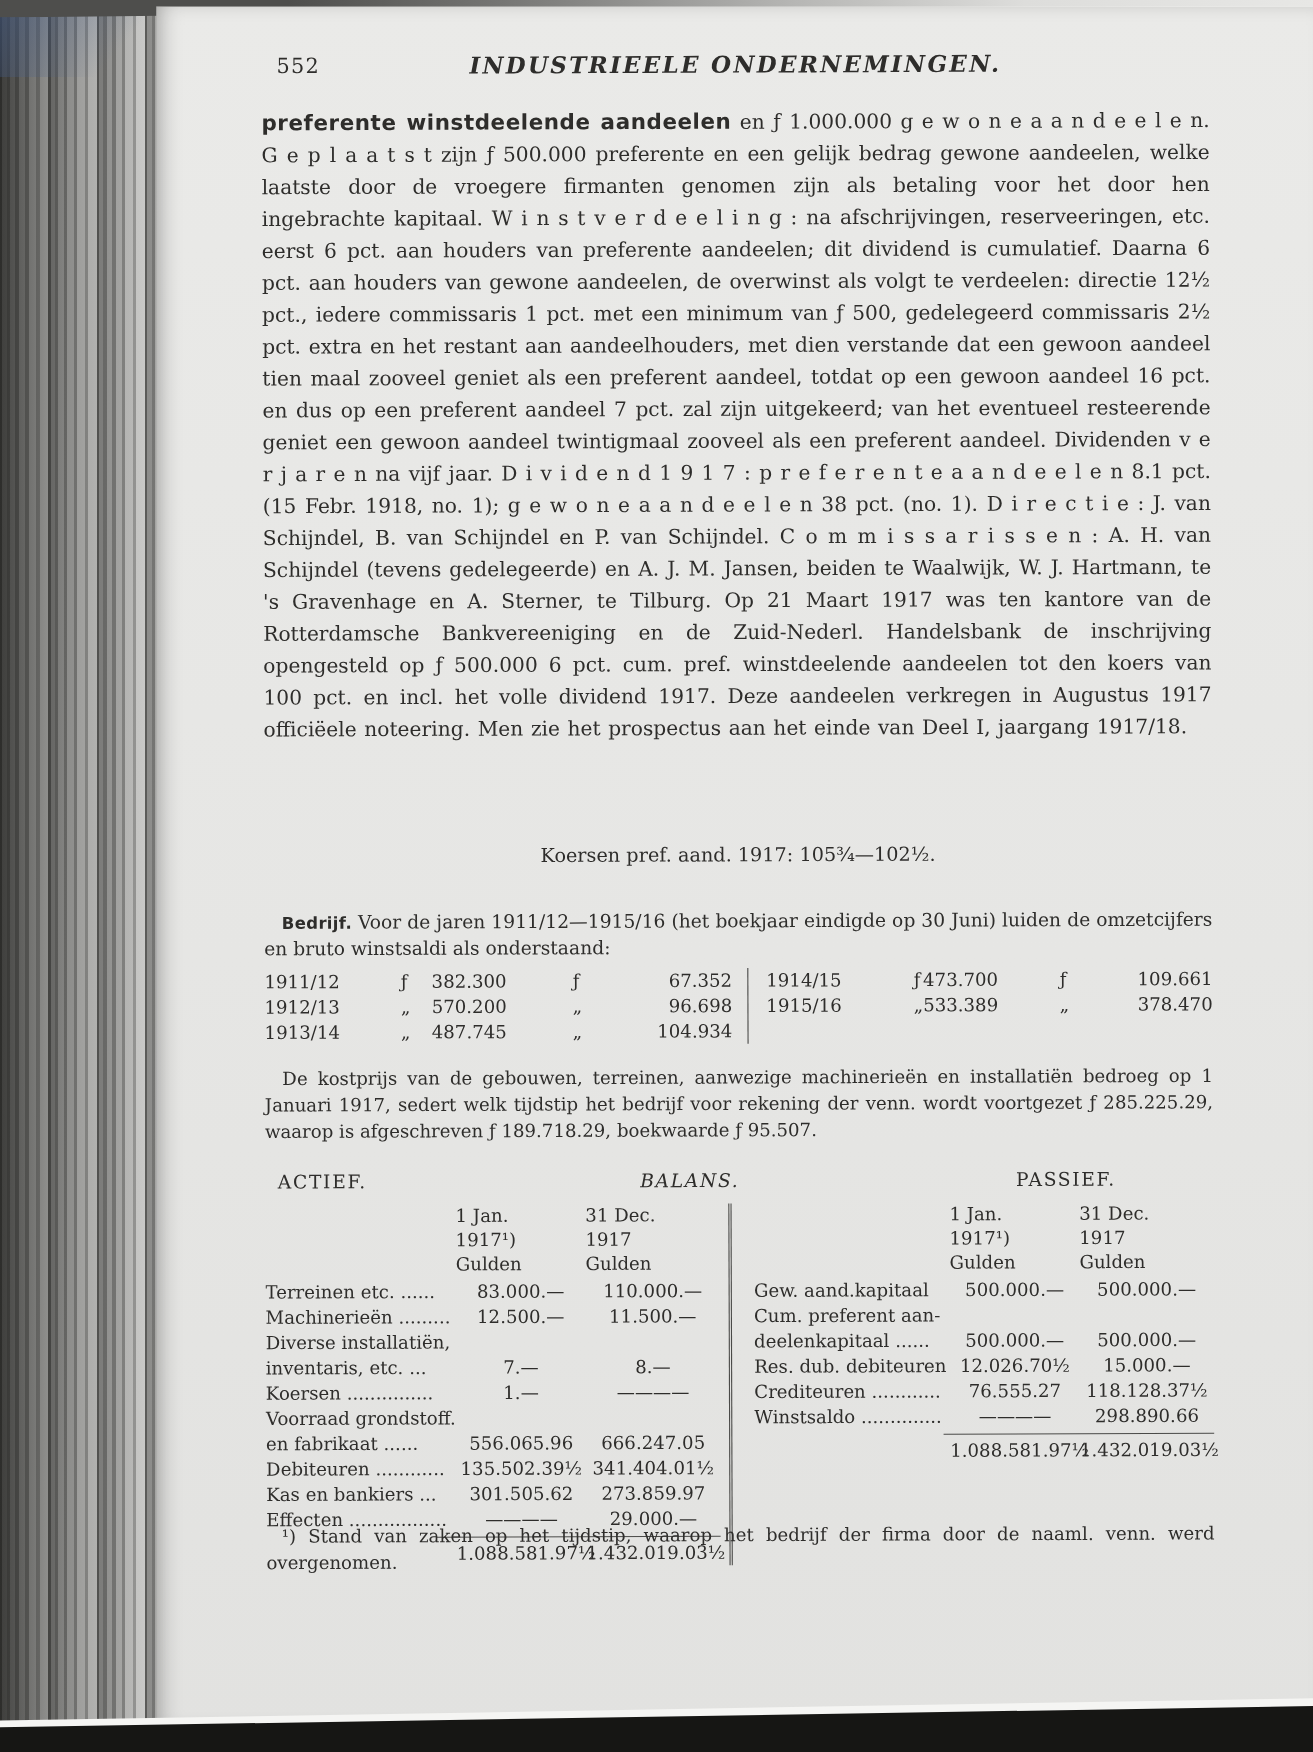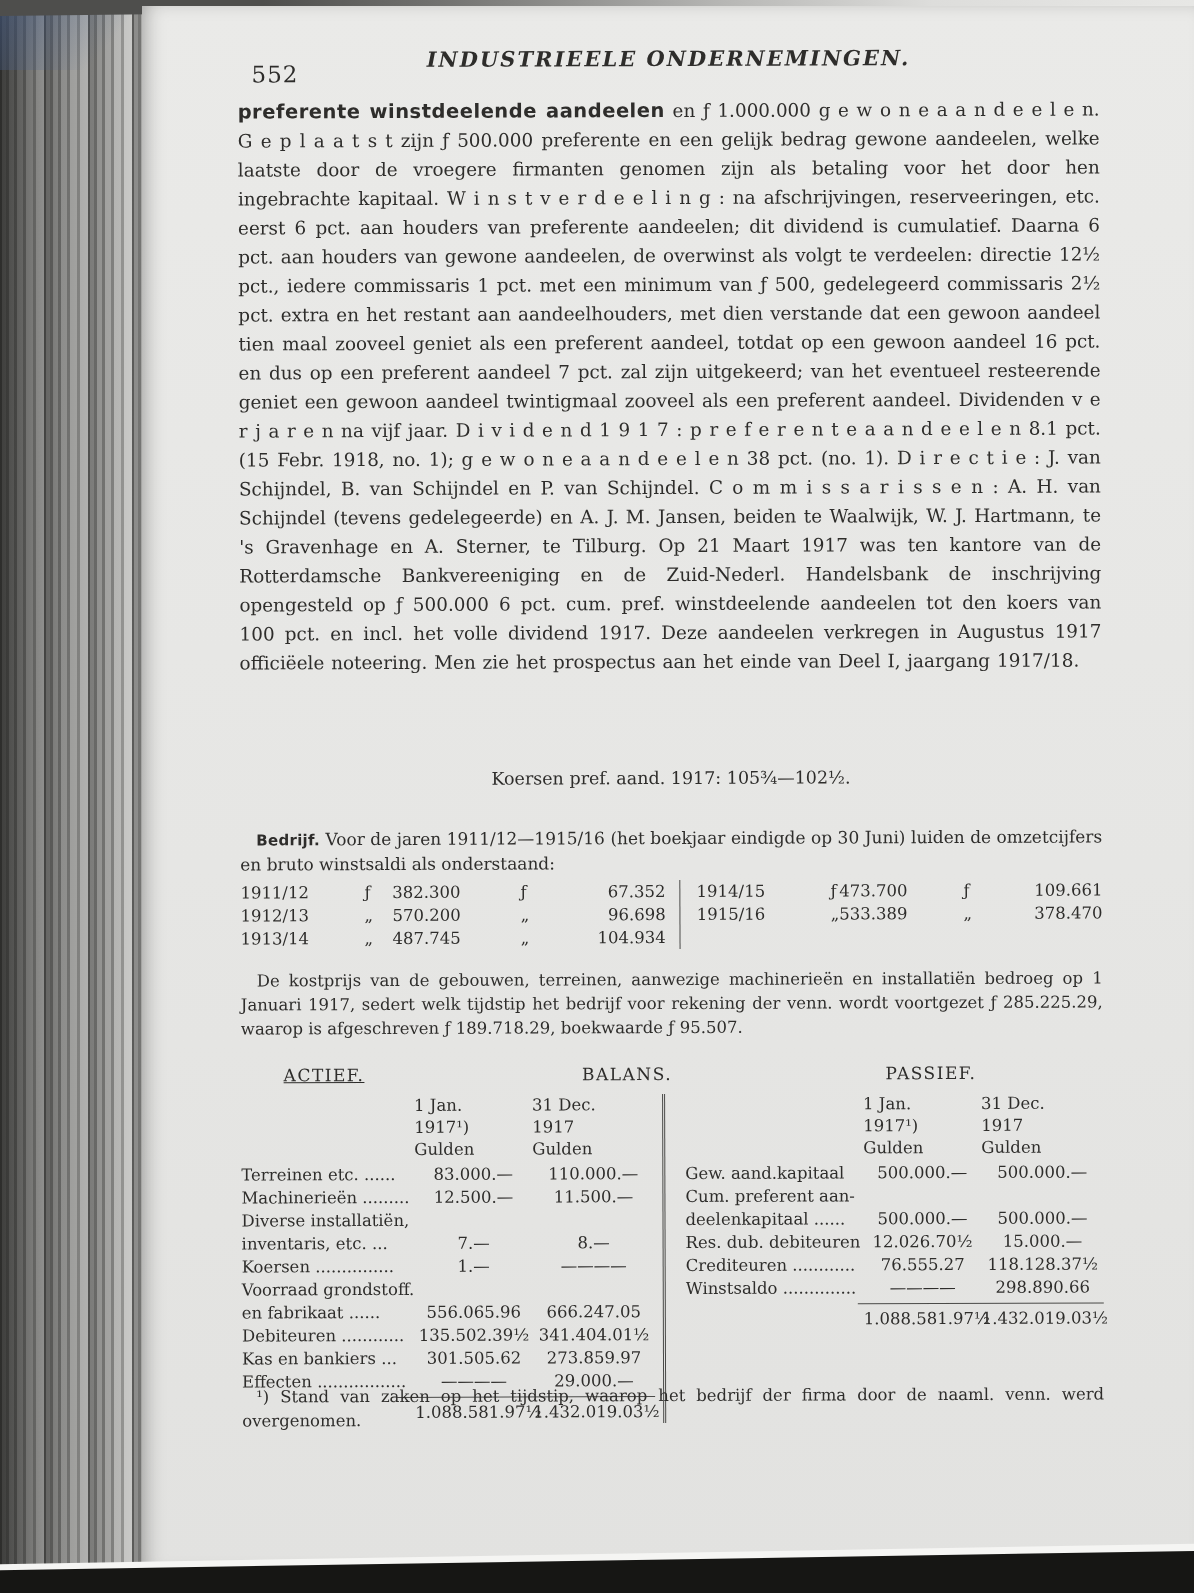--- a/index.html
+++ b/index.html
@@ -43,21 +43,21 @@
     position:absolute;left:142px;top:6px;right:0;bottom:22px;
     background:linear-gradient(180deg,#eaeae8 0%,#e6e6e4 55%,#e2e2e0 100%);
     box-shadow: inset 10px 0 22px -10px rgba(0,0,0,.4);
   }
   .content{
     position:absolute;left:98px;top:0;width:862px;height:100%;
     transform:rotate(-0.2deg);
   }
   
   .hdr{position:absolute;top:40px;left:0;width:100%;height:30px;}
-  .pagenum{position:absolute;left:14px;top:14px;font-size:23px;letter-spacing:1px;}
+  .pagenum{position:absolute;left:14px;top:2px;font-size:19px;letter-spacing:1px;}
   .runhead{
     position:absolute;left:0;width:100%;text-align:center;
     font-style:italic;font-weight:600;font-size:21px;letter-spacing:2px;
   }
   
   .para-main{
     position:absolute;top:90px;left:0;width:100%;
     font-size:18.4px;line-height:29px;text-align:justify;
     word-spacing:1px;
   }
@@ -84,23 +84,23 @@
   .omzet-right .o-val{padding-left:46px;}
   .omzet-right .o-val2{padding-left:56px;}
   
   .kostprijs{
     position:absolute;top:962px;left:0;width:100%;
     font-size:16.5px;line-height:24px;text-align:justify;text-indent:16px;
   }
   
   .balans-title-row{position:absolute;top:1058px;left:0;width:100%;height:24px;font-size:17px;letter-spacing:1.5px;}
   .bt{position:absolute;transform:translateX(-50%);white-space:nowrap;}
-  .bt-actief{left:83px;text-decoration:underline;}
-  .bt-balans{left:386px;}
-  .bt-passief{left:690px;}
+  .bt-actief{left:52px;}
+  .bt-balans{left:386px;font-style:italic;}
+  .bt-passief{left:728px;}
   .balans{position:absolute;top:1088px;left:0;width:100%;display:flex;font-size:16.5px;line-height:23px;}
   .half{box-sizing:border-box;}
   .half-left{width:424px;border-right:3px double #4a4a48;padding-right:8px;}
   .half-right{flex:1;padding-left:20px;}
   .b-head{display:grid;grid-template-columns:1fr 118px 122px;margin-bottom:2px;}
   .b-head .hcell{text-align:left;line-height:22px;}
   .b-row{display:grid;grid-template-columns:1fr 118px 122px;}
   .b-row .pre{grid-column:1/-1;}
   .b-row .pre:empty{display:none;}
   .b-row .lbl{white-space:nowrap;overflow:hidden;}

